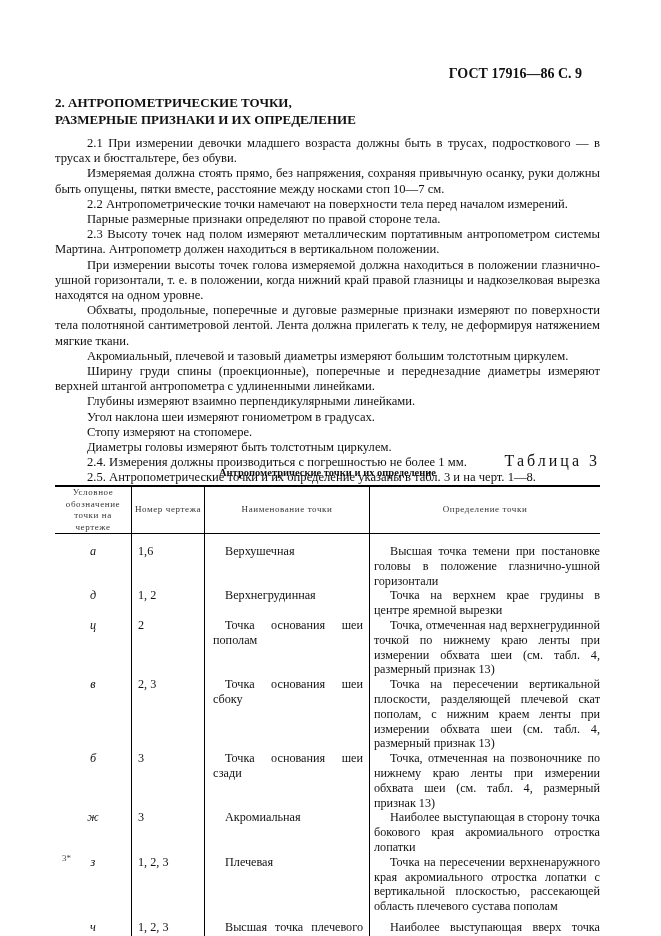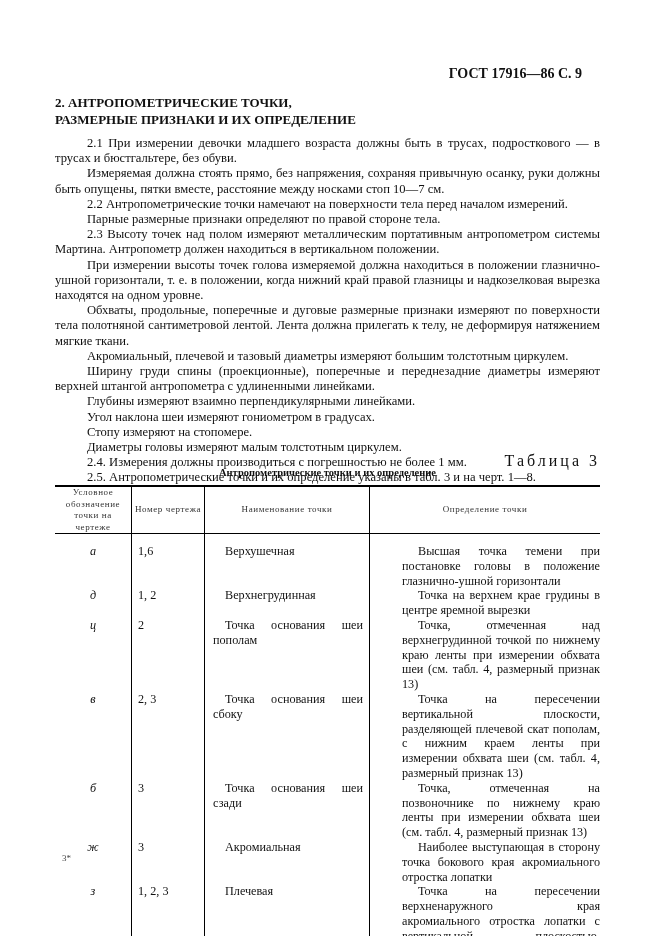--- a/index.html
+++ b/index.html
@@ -20,21 +20,21 @@
                     border-top: 2px solid #000; border-bottom: 1px solid #000; }
   table.points th, table.points td { border-left: 1px solid #000; }
   table.points th:first-child, table.points td:first-child { border-left: none; }
   table.points td { vertical-align: top; padding: 0; }
   table.points tr.first td { padding-top: 10px; }
   td.code { width: 72px; text-align: center; font-style: italic; }
   td.sheet { width: 66px; padding-left: 6px !important; }
   td.name { width: 150px; padding-left: 8px !important; padding-right: 6px !important; }
   td.name .nm { text-align: justify; text-indent: 12px; text-align-last: left; }
   td.def { padding-left: 4px !important; }
-  td.def .df { text-align: justify; text-indent: 16px; margin-left: 28px; }
+  td.def .df { text-align: justify; text-indent: 16px; }
   .page-footnote { position: absolute; top: 853px; left: 62px; font-size: 9px; color: #444; }
 </style>
 </head>
 <body>
 
 <div class="page-header">ГОСТ 17916—86 С. 9</div>
 
 <div class="section-title">
   <div>2. АНТРОПОМЕТРИЧЕСКИЕ ТОЧКИ,</div>
   <div>РАЗМЕРНЫЕ ПРИЗНАКИ И ИХ ОПРЕДЕЛЕНИЕ</div>
@@ -46,21 +46,21 @@
   <p>2.2 Антропометрические точки намечают на поверхности тела перед началом измерений.</p>
   <p>Парные размерные признаки определяют по правой стороне тела.</p>
   <p>2.3 Высоту точек над полом измеряют металлическим портативным антропометром системы Мартина. Антропометр должен находиться в вертикальном положении.</p>
   <p>При измерении высоты точек голова измеряемой должна находиться в положении глазнично-ушной горизонтали, т. е. в положении, когда нижний край правой глазницы и надкозелковая вырезка находятся на одном уровне.</p>
   <p>Обхваты, продольные, поперечные и дуговые размерные признаки измеряют по поверхности тела полотняной сантиметровой лентой. Лента должна прилегать к телу, не деформируя натяжением мягкие ткани.</p>
   <p>Акромиальный, плечевой и тазовый диаметры измеряют большим толстотным циркулем.</p>
   <p>Ширину груди спины (проекционные), поперечные и переднезадние диаметры измеряют верхней штангой антропометра с удлиненными линейками.</p>
   <p>Глубины измеряют взаимно перпендикулярными линейками.</p>
   <p>Угол наклона шеи измеряют гониометром в градусах.</p>
   <p>Стопу измеряют на стопомере.</p>
-  <p>Диаметры головы измеряют малым толстотным циркулем.</p>
+  <p>Диаметры головы измеряют быть толстотным циркулем.</p>
   <p>2.4. Измерения должны производиться с погрешностью не более 1 мм.</p>
   <p>2.5. Антропометрические точки и их определение указаны в табл. 3 и на черт. 1—8.</p>
 </div>
 
 <div class="table-label">Таблица 3</div>
 <div class="table-caption">Антропометрические точки и их определение</div>
 
 <table class="points">
   <thead>
     <tr>

